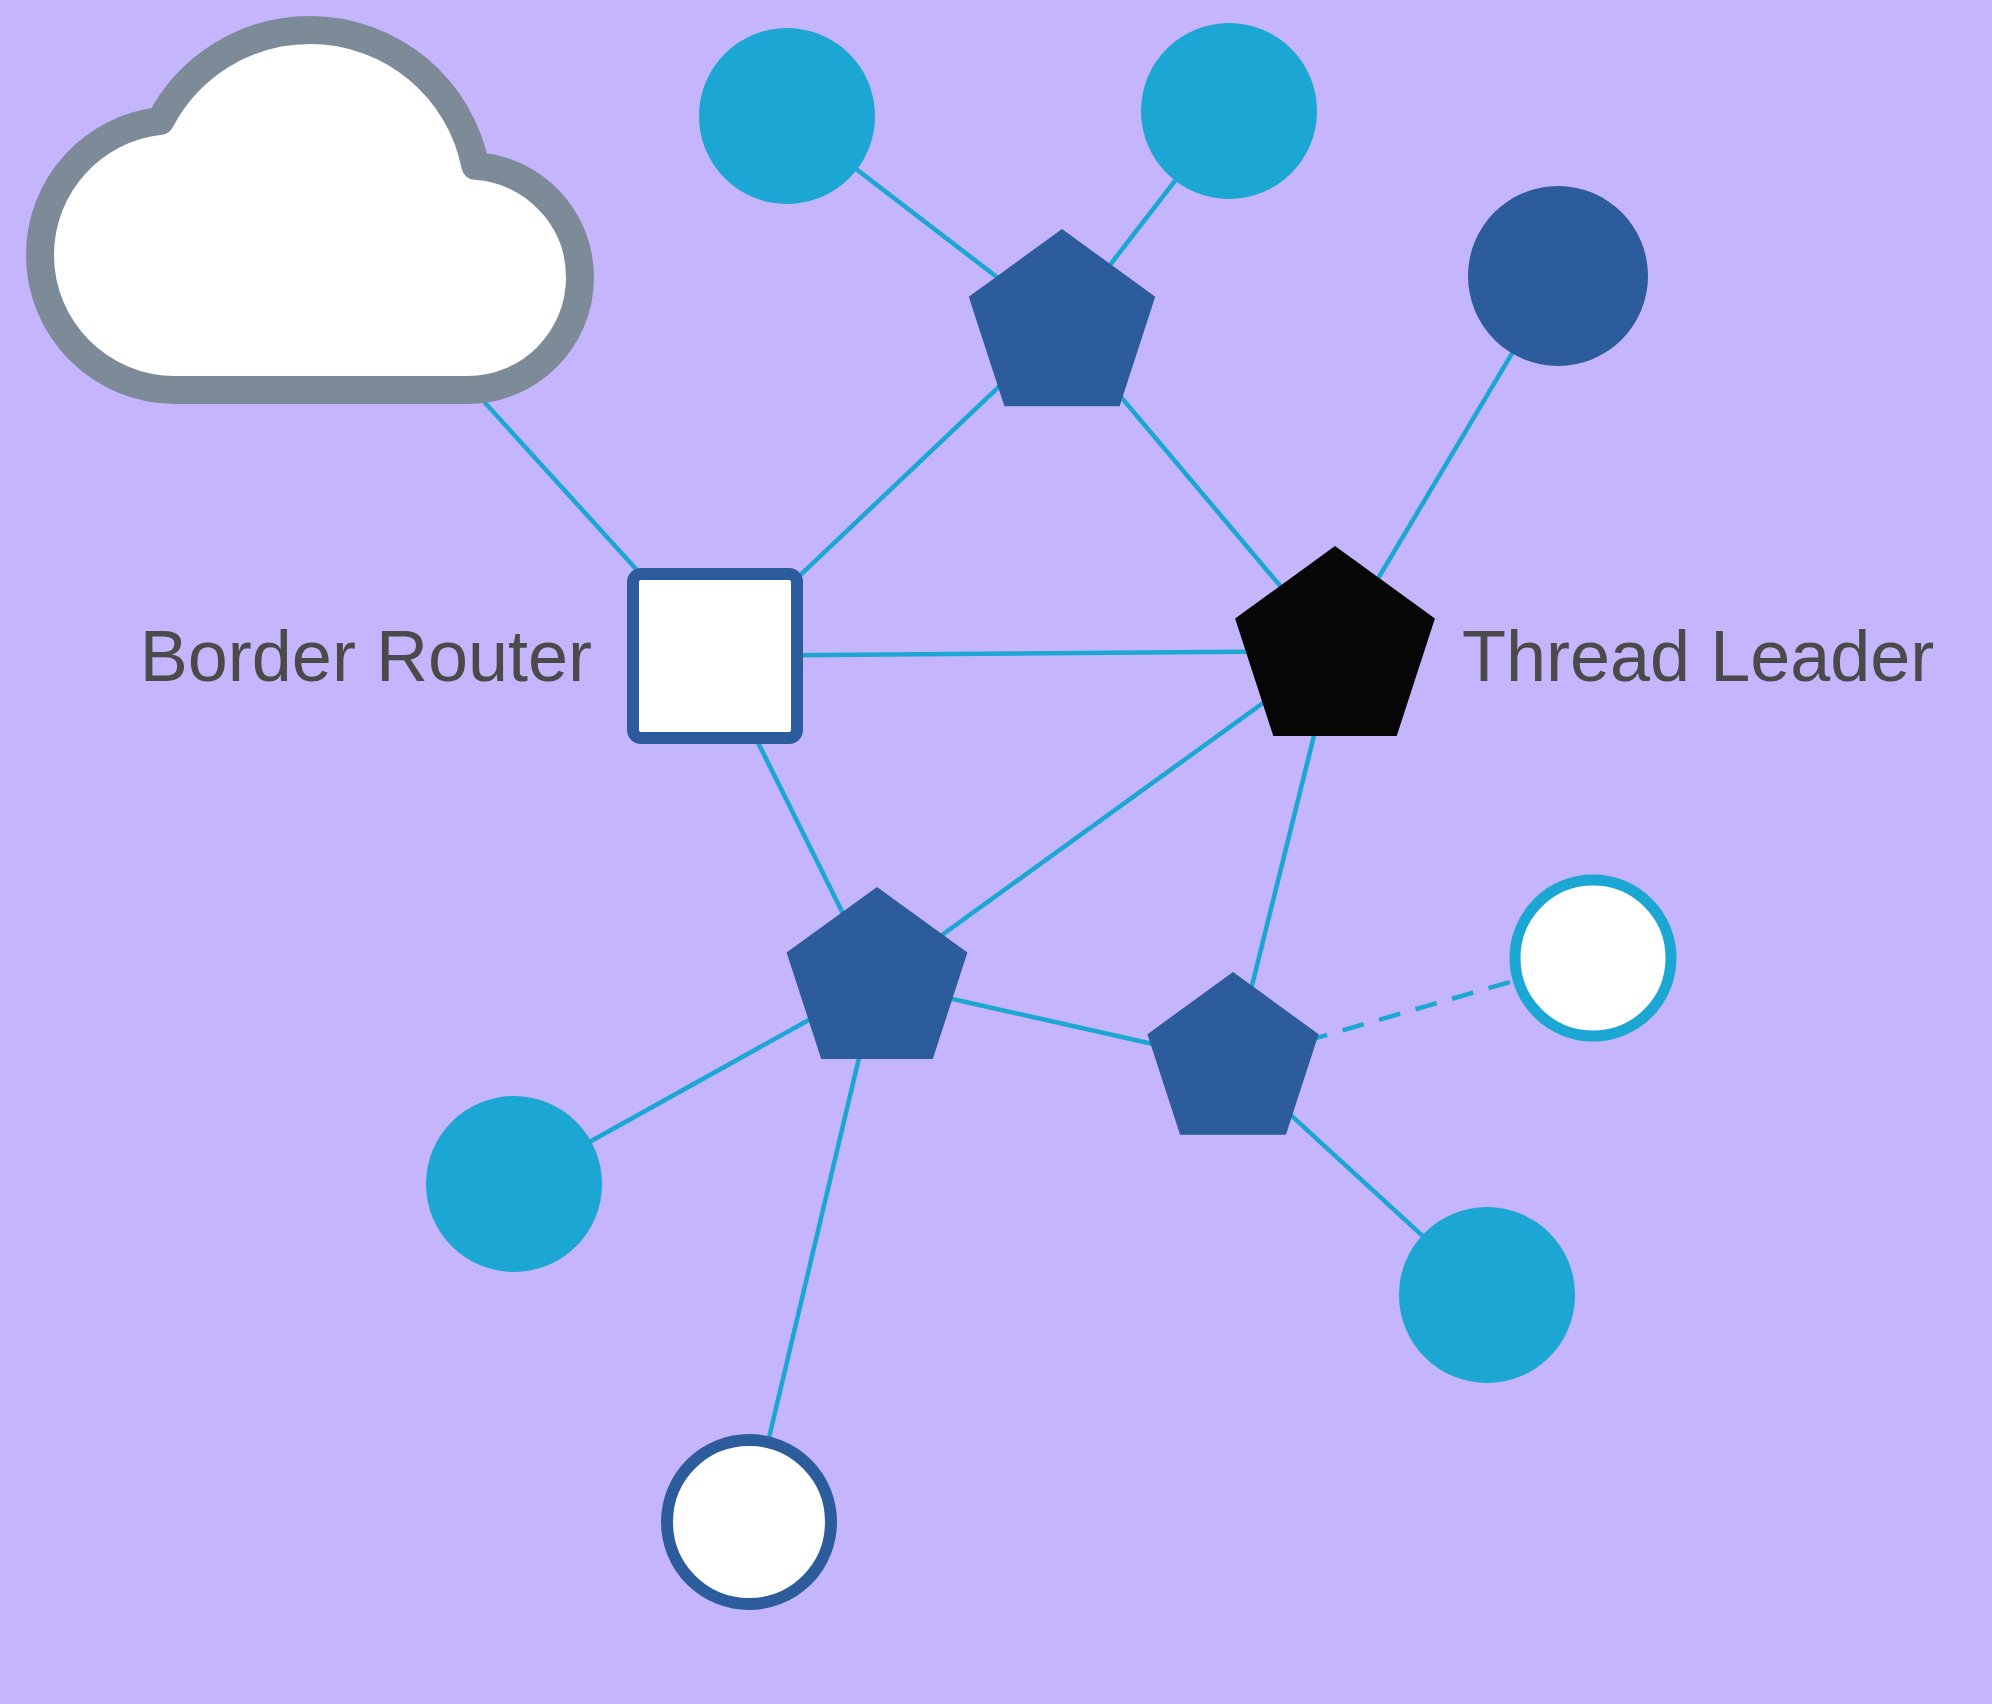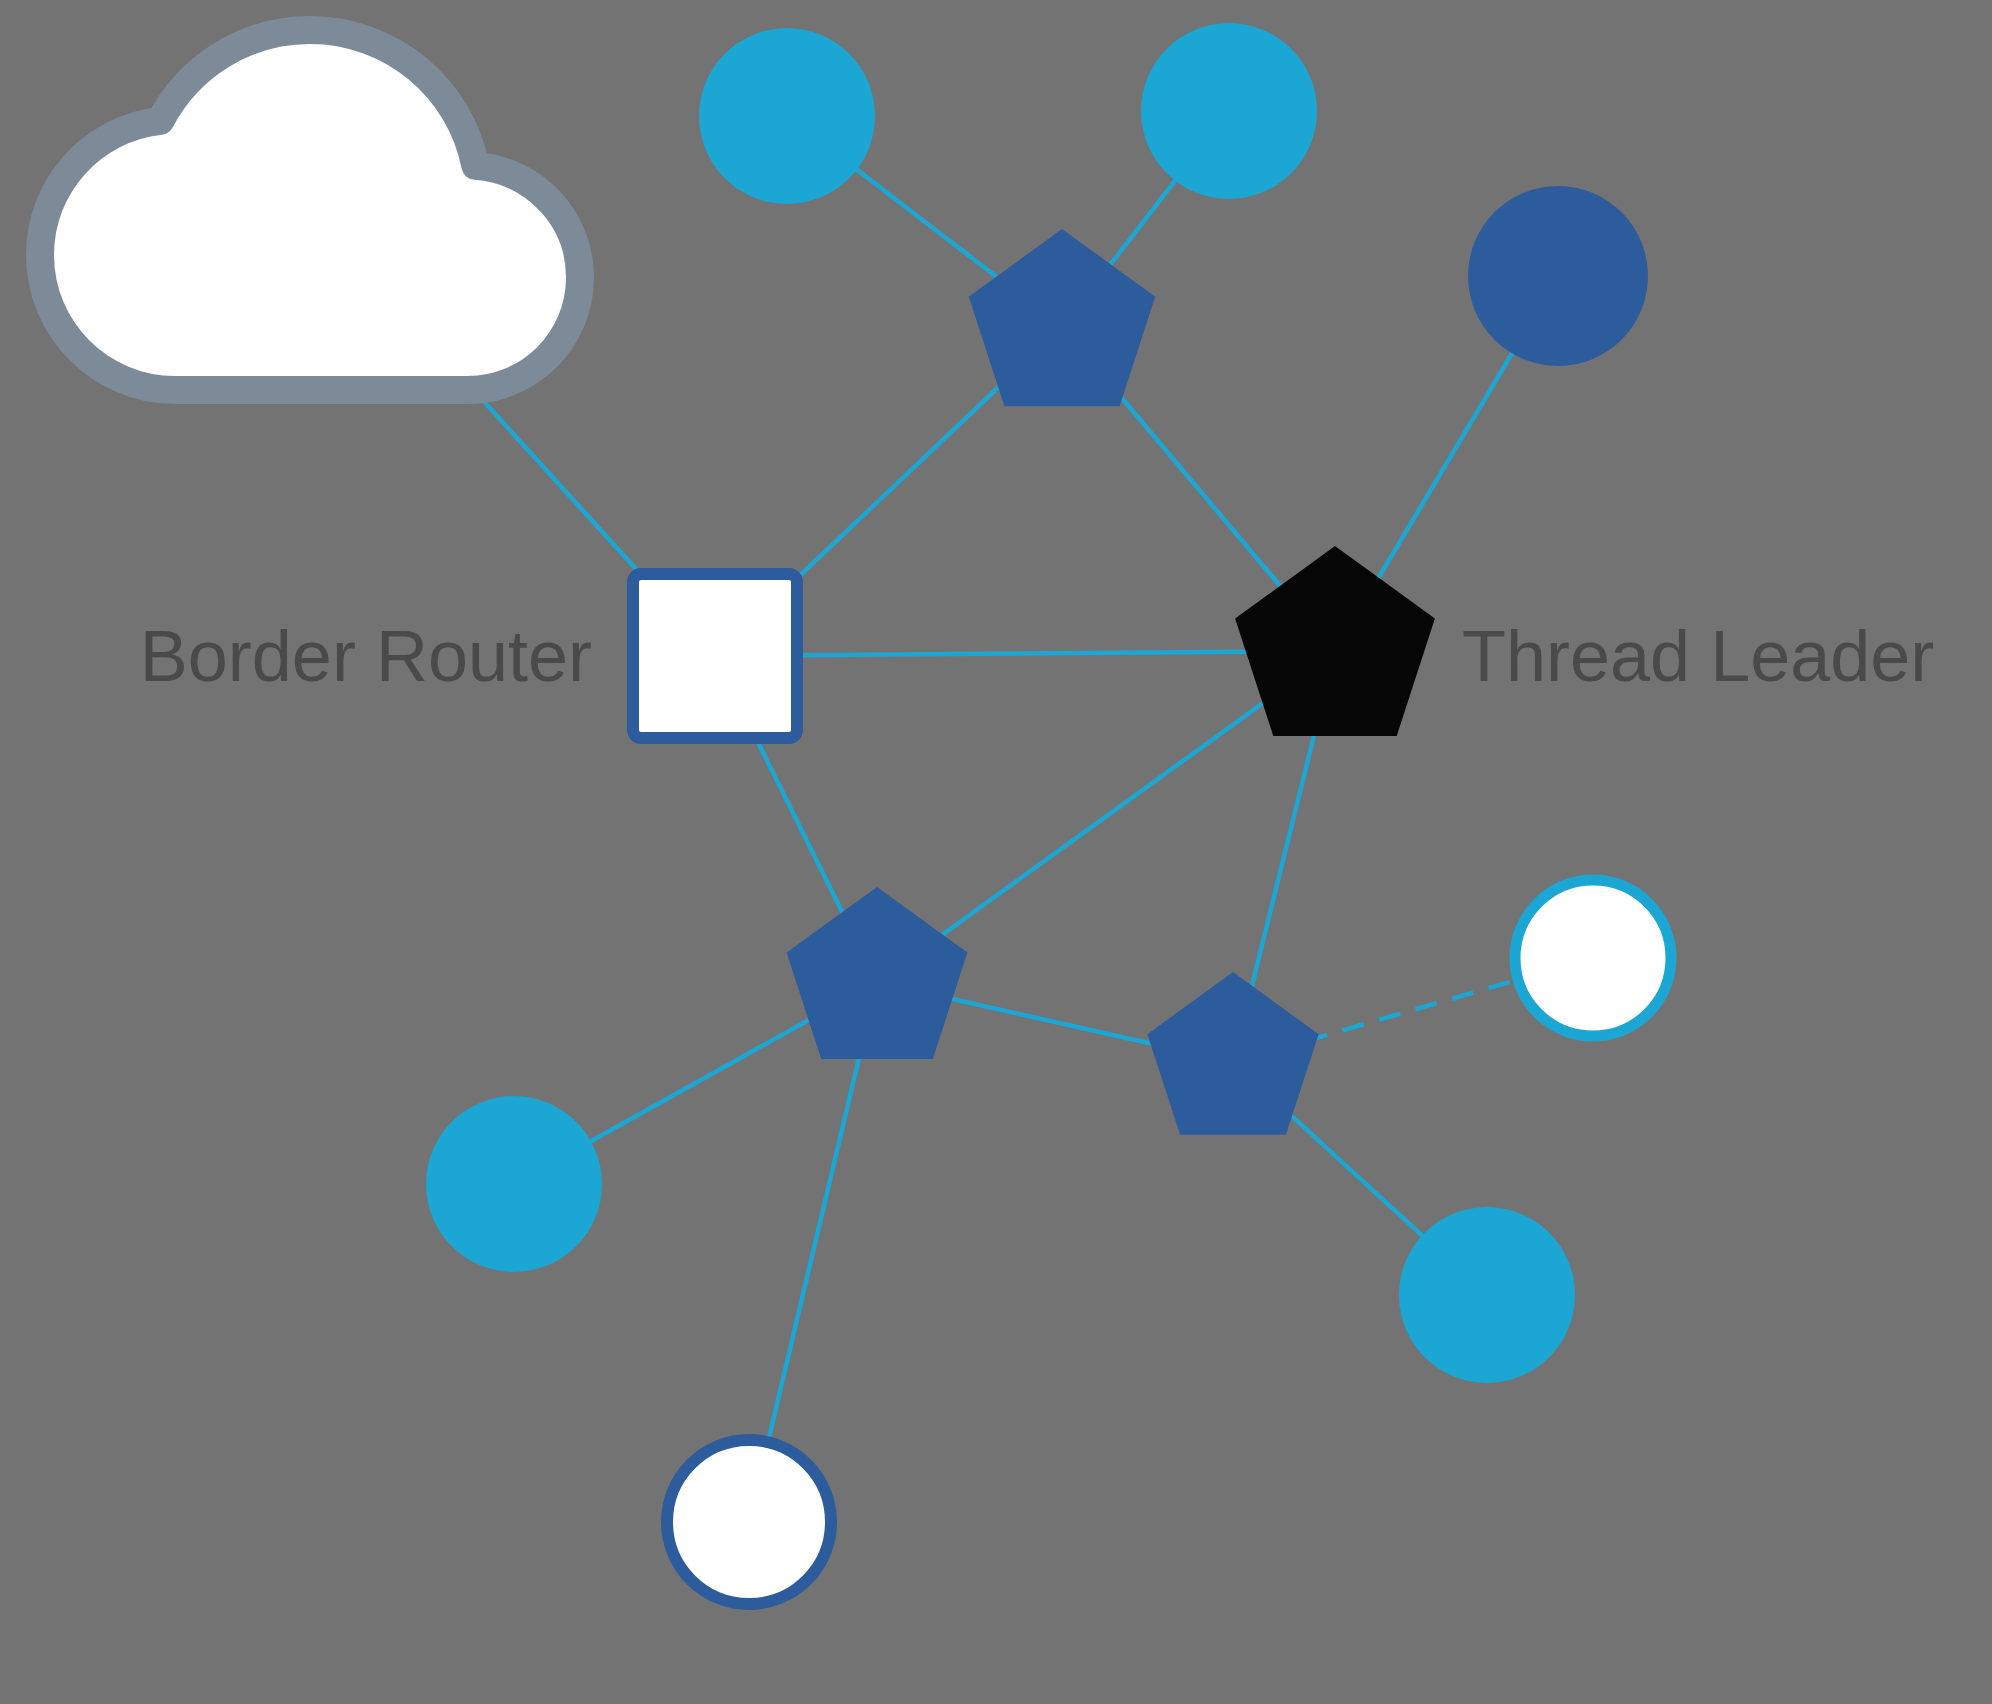--- a/index.html
+++ b/index.html
@@ -1,16 +1,16 @@
 <!DOCTYPE html>
 <html><head>
 <meta charset="utf-8">
 <style>
   html, body { margin: 0; padding: 0; background: #ffffff; }
-  #stage { width: 1992px; height: 1704px; position: relative; background: #737373; }
+  #stage { width: 1992px; height: 1704px; position: relative; background: #c4b5fd; }
   svg { display: block; }
   text { font-family: "Liberation Sans", sans-serif; }
 </style>
 </head>
 <body>
 
 <div id="stage">
   <svg id="diagram" xmlns="http://www.w3.org/2000/svg" width="1992" height="1704" viewBox="0 0 1992 1704">
       <g>
         <line x1="310" y1="210" x2="715" y2="656" stroke="#1BA6D4" stroke-width="4.5"></line>

